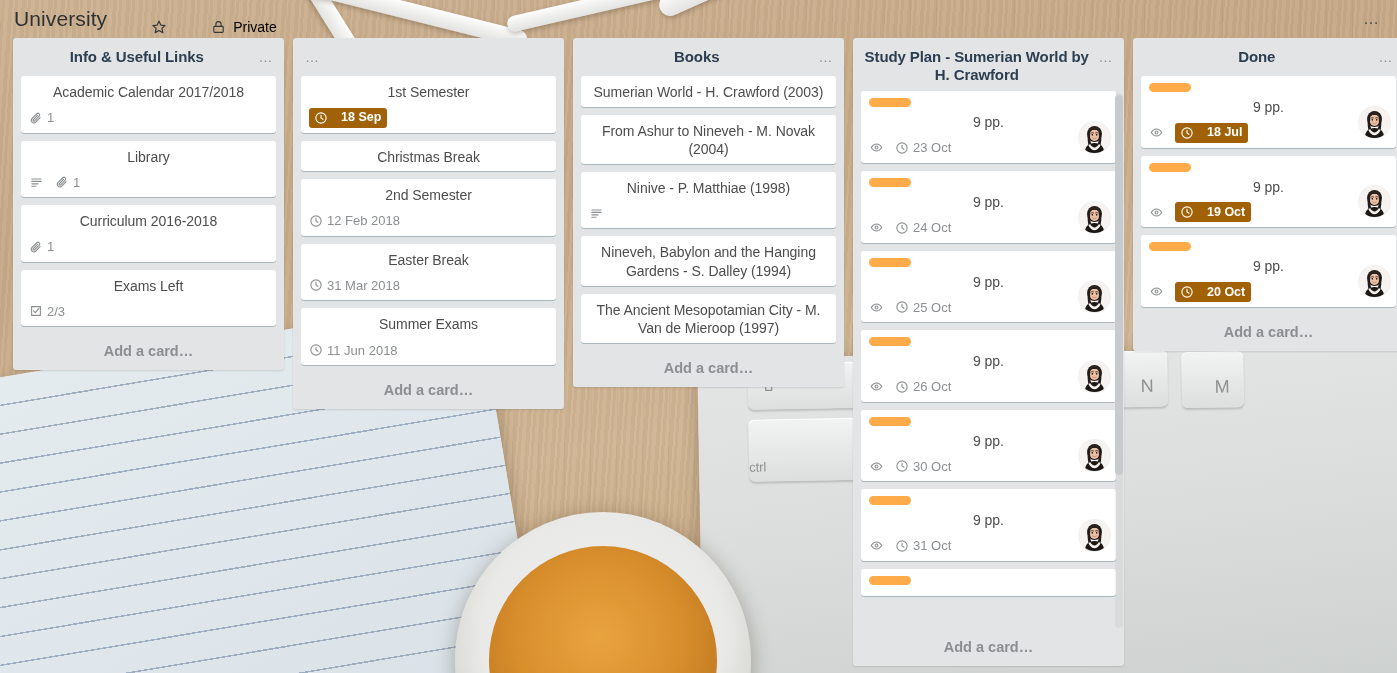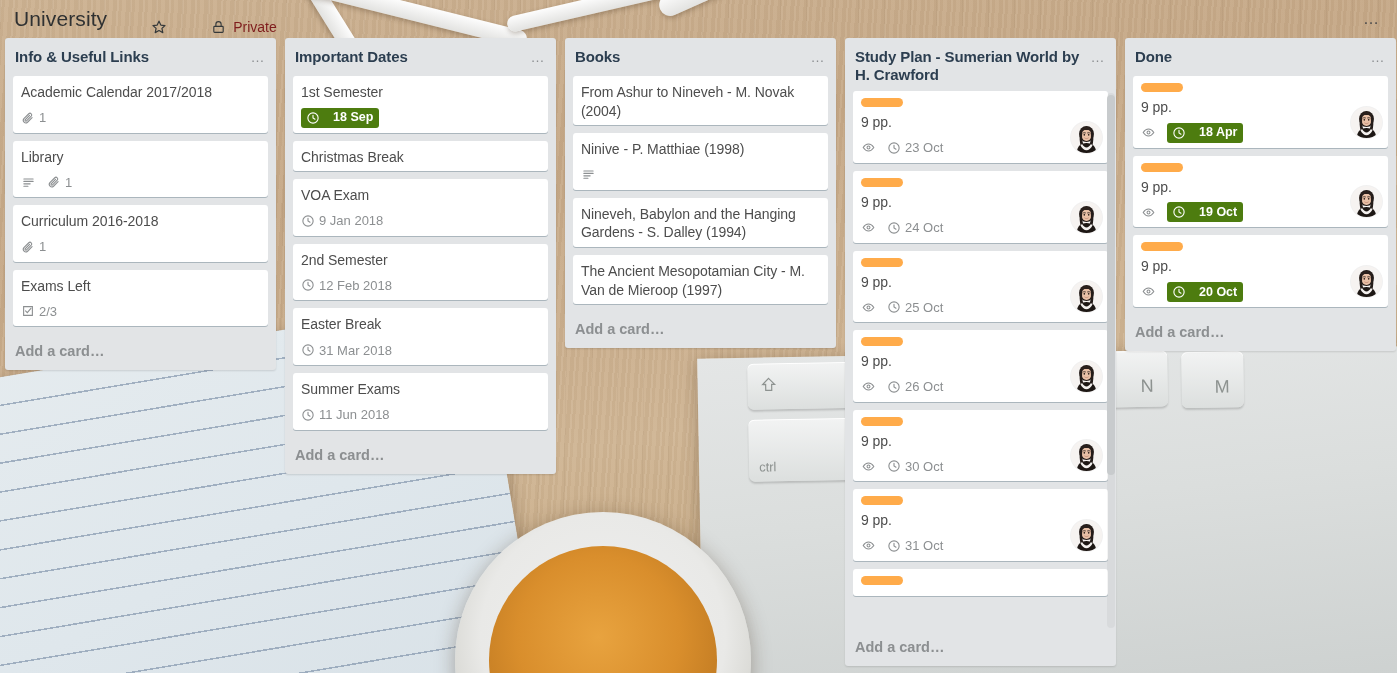--- a/index.html
+++ b/index.html
@@ -104,21 +104,21 @@
     box-shadow: 0 3px 16px rgba(60,40,20,.3);
   }
   .bg-key {
     position: absolute;
     background: linear-gradient(180deg, #f2f3f3, #dcdfde);
     border-radius: 6px;
     box-shadow: 0 2px 2px rgba(0,0,0,.16), inset 0 1px 0 #fff;
   }
   .bg-key span {
     position: absolute;
-    left: 10px;
+    left: 0;
     bottom: 7px;
     color: #8d9290;
     font-size: 13px;
     font-family: "Liberation Sans", sans-serif;
   }
   
   .bg-cable {
     position: absolute;
     background: linear-gradient(180deg, #fdfdfd, #e2e2e0);
     border-radius: 20px;
@@ -142,21 +142,21 @@
     color: #2f3132;
     letter-spacing: .1px;
     margin-right: 22px;
   }
   .hdr-btn {
     display: flex;
     align-items: flex-start;
     gap: 7px;
     padding: 3px 6px;
     border-radius: 3px;
-    color: #7f1d1d;
+    color: #000000;
     font-size: 14px;
     cursor: pointer;
     margin-top: 16px;
   }
   .hdr-btn svg { display: block; }
   #board-menu-dots {
     margin-left: auto;
     color: #4a4b4c;
     font-size: 16px;
     letter-spacing: 2px;
@@ -168,21 +168,22 @@
   
   #board-canvas {
     position: absolute;
     z-index: 4;
     left: 0; top: 38px;
     width: 1397px;
     height: 635px;
     display: flex;
     align-items: flex-start;
     gap: 9px;
-    padding-left: 5px;
+    padding-left: 13px;
+    text-align: center;
   }
   .list {
     width: 271px;
     flex: 0 0 271px;
     background: #e2e4e6;
     border-radius: 3px;
     max-height: 628px;
     display: flex;
     flex-direction: column;
     box-shadow: 0 1px 2px rgba(0,0,0,.12);
@@ -247,21 +248,21 @@
   .badge {
     display: flex;
     align-items: center;
     gap: 4px;
     color: #8c8f91;
     font-size: 13px;
     line-height: 1;
   }
   .badge svg { display: block; flex: 0 0 auto; }
   .badge-due-green {
-    background: #4d7c0f;
+    background: #a16207;
     color: #fff;
     border-radius: 3px;
     padding: 3px 6px 3px 5px;
     font-weight: bold;
     font-size: 12.5px;
     gap: 13px;
   }
   .badge-due-green svg { stroke: #fff; }
   .card-avatar {
     position: absolute;
@@ -425,50 +426,37 @@
               </svg>
               <span>2/3</span>
             </div>
           </div>
         </div>
       </div>
       <div class="add-card">Add a card…</div>
     </div>
     <div class="list">
       <div class="list-header">
-        <div class="list-title">Important Dates</div>
         <div class="list-dots">…</div>
       </div>
       <div class="cards">
         <div class="card">
           <div class="card-title">1st Semester</div>
           <div class="card-badges">
             <div class="badge badge-due-green">
               <svg viewBox="0 0 24 24" fill="none" stroke="#ffffff" stroke-width="1.9" stroke-linecap="round" width="14" height="14">
                 <path d="M12 3.2 a8.8 8.8 0 1 0 0 17.6 a8.8 8.8 0 1 0 0 -17.6"></path>
                 <path d="M12 7.2 V12 L15.4 14.2"></path>
               </svg>
               <span>18 Sep</span>
             </div>
           </div>
         </div>
         <div class="card">
           <div class="card-title">Christmas Break</div>
-        </div>
-        <div class="card">
-          <div class="card-title">VOA Exam</div>
-          <div class="card-badges">
-            <div class="badge">
-              <svg viewBox="0 0 24 24" fill="none" stroke="#8c8f91" stroke-width="1.9" stroke-linecap="round" width="14" height="14">
-                <path d="M12 3.2 a8.8 8.8 0 1 0 0 17.6 a8.8 8.8 0 1 0 0 -17.6"></path>
-                <path d="M12 7.2 V12 L15.4 14.2"></path>
-              </svg>
-              <span>9 Jan 2018</span>
-            </div>
-          </div>
         </div>
         <div class="card">
           <div class="card-title">2nd Semester</div>
           <div class="card-badges">
             <div class="badge">
               <svg viewBox="0 0 24 24" fill="none" stroke="#8c8f91" stroke-width="1.9" stroke-linecap="round" width="14" height="14">
                 <path d="M12 3.2 a8.8 8.8 0 1 0 0 17.6 a8.8 8.8 0 1 0 0 -17.6"></path>
                 <path d="M12 7.2 V12 L15.4 14.2"></path>
               </svg>
               <span>12 Feb 2018</span>
@@ -501,20 +489,23 @@
         </div>
       </div>
       <div class="add-card">Add a card…</div>
     </div>
     <div class="list">
       <div class="list-header">
         <div class="list-title">Books</div>
         <div class="list-dots">…</div>
       </div>
       <div class="cards">
+        <div class="card">
+          <div class="card-title">Sumerian World - H. Crawford (2003)</div>
+        </div>
         <div class="card">
           <div class="card-title">From Ashur to Nineveh - M. Novak (2004)</div>
         </div>
         <div class="card">
           <div class="card-title">Ninive - P. Matthiae (1998)</div>
           <div class="card-badges">
             <div class="badge">
               <svg viewBox="0 0 24 24" fill="none" stroke="#8c8f91" stroke-width="2.1" stroke-linecap="round" width="15" height="13">
                 <path d="M3.5 5.5 H20.5"></path>
                 <path d="M3.5 10 H20.5"></path>
@@ -777,21 +768,21 @@
               <svg viewBox="0 0 24 24" fill="none" stroke="#8c8f91" stroke-width="1.9" stroke-linecap="round" width="15" height="13">
                 <path d="M2.2 12 C5 7.6 8.4 5.6 12 5.6 C15.6 5.6 19 7.6 21.8 12 C19 16.4 15.6 18.4 12 18.4 C8.4 18.4 5 16.4 2.2 12 Z"></path>
                 <path d="M12 9.3 a2.7 2.7 0 1 0 0 5.4 a2.7 2.7 0 1 0 0 -5.4"></path>
               </svg>
             </div>
             <div class="badge badge-due-green">
               <svg viewBox="0 0 24 24" fill="none" stroke="#ffffff" stroke-width="1.9" stroke-linecap="round" width="14" height="14">
                 <path d="M12 3.2 a8.8 8.8 0 1 0 0 17.6 a8.8 8.8 0 1 0 0 -17.6"></path>
                 <path d="M12 7.2 V12 L15.4 14.2"></path>
               </svg>
-              <span>18 Apr</span>
+              <span>18 Jul</span>
             </div>
             <div class="card-avatar">
               <svg viewBox="0 0 40 40" width="31" height="31">
                 <rect width="40" height="40" fill="#f6f3f1"></rect>
                 <ellipse cx="20" cy="15.5" rx="9.6" ry="10.4" fill="#231b18"></ellipse>
                 <path d="M7.5 40 C7.5 31.5 12.5 27 20 27 C27.5 27 32.5 31.5 32.5 40 Z" fill="#1d1714"></path>
                 <ellipse cx="20" cy="17" rx="6.4" ry="7.6" fill="#e9c0a6"></ellipse>
                 <path d="M12.3 12.6 C13.6 8 16.4 6 20 6 C23.6 6 26.4 8 27.7 12.6 C26.2 11 23.4 10.2 20 10.2 C16.6 10.2 13.8 11 12.3 12.6 Z" fill="#2a201c"></path>
                 <path d="M12 13 C10.6 19 10.9 26 12.8 31.5 L16.4 30 C14.4 25 13.8 18.8 14.6 13.4 Z" fill="#241c19"></path>
                 <path d="M28 13 C29.4 19 29.1 26 27.2 31.5 L23.6 30 C25.6 25 26.2 18.8 25.4 13.4 Z" fill="#241c19"></path>

